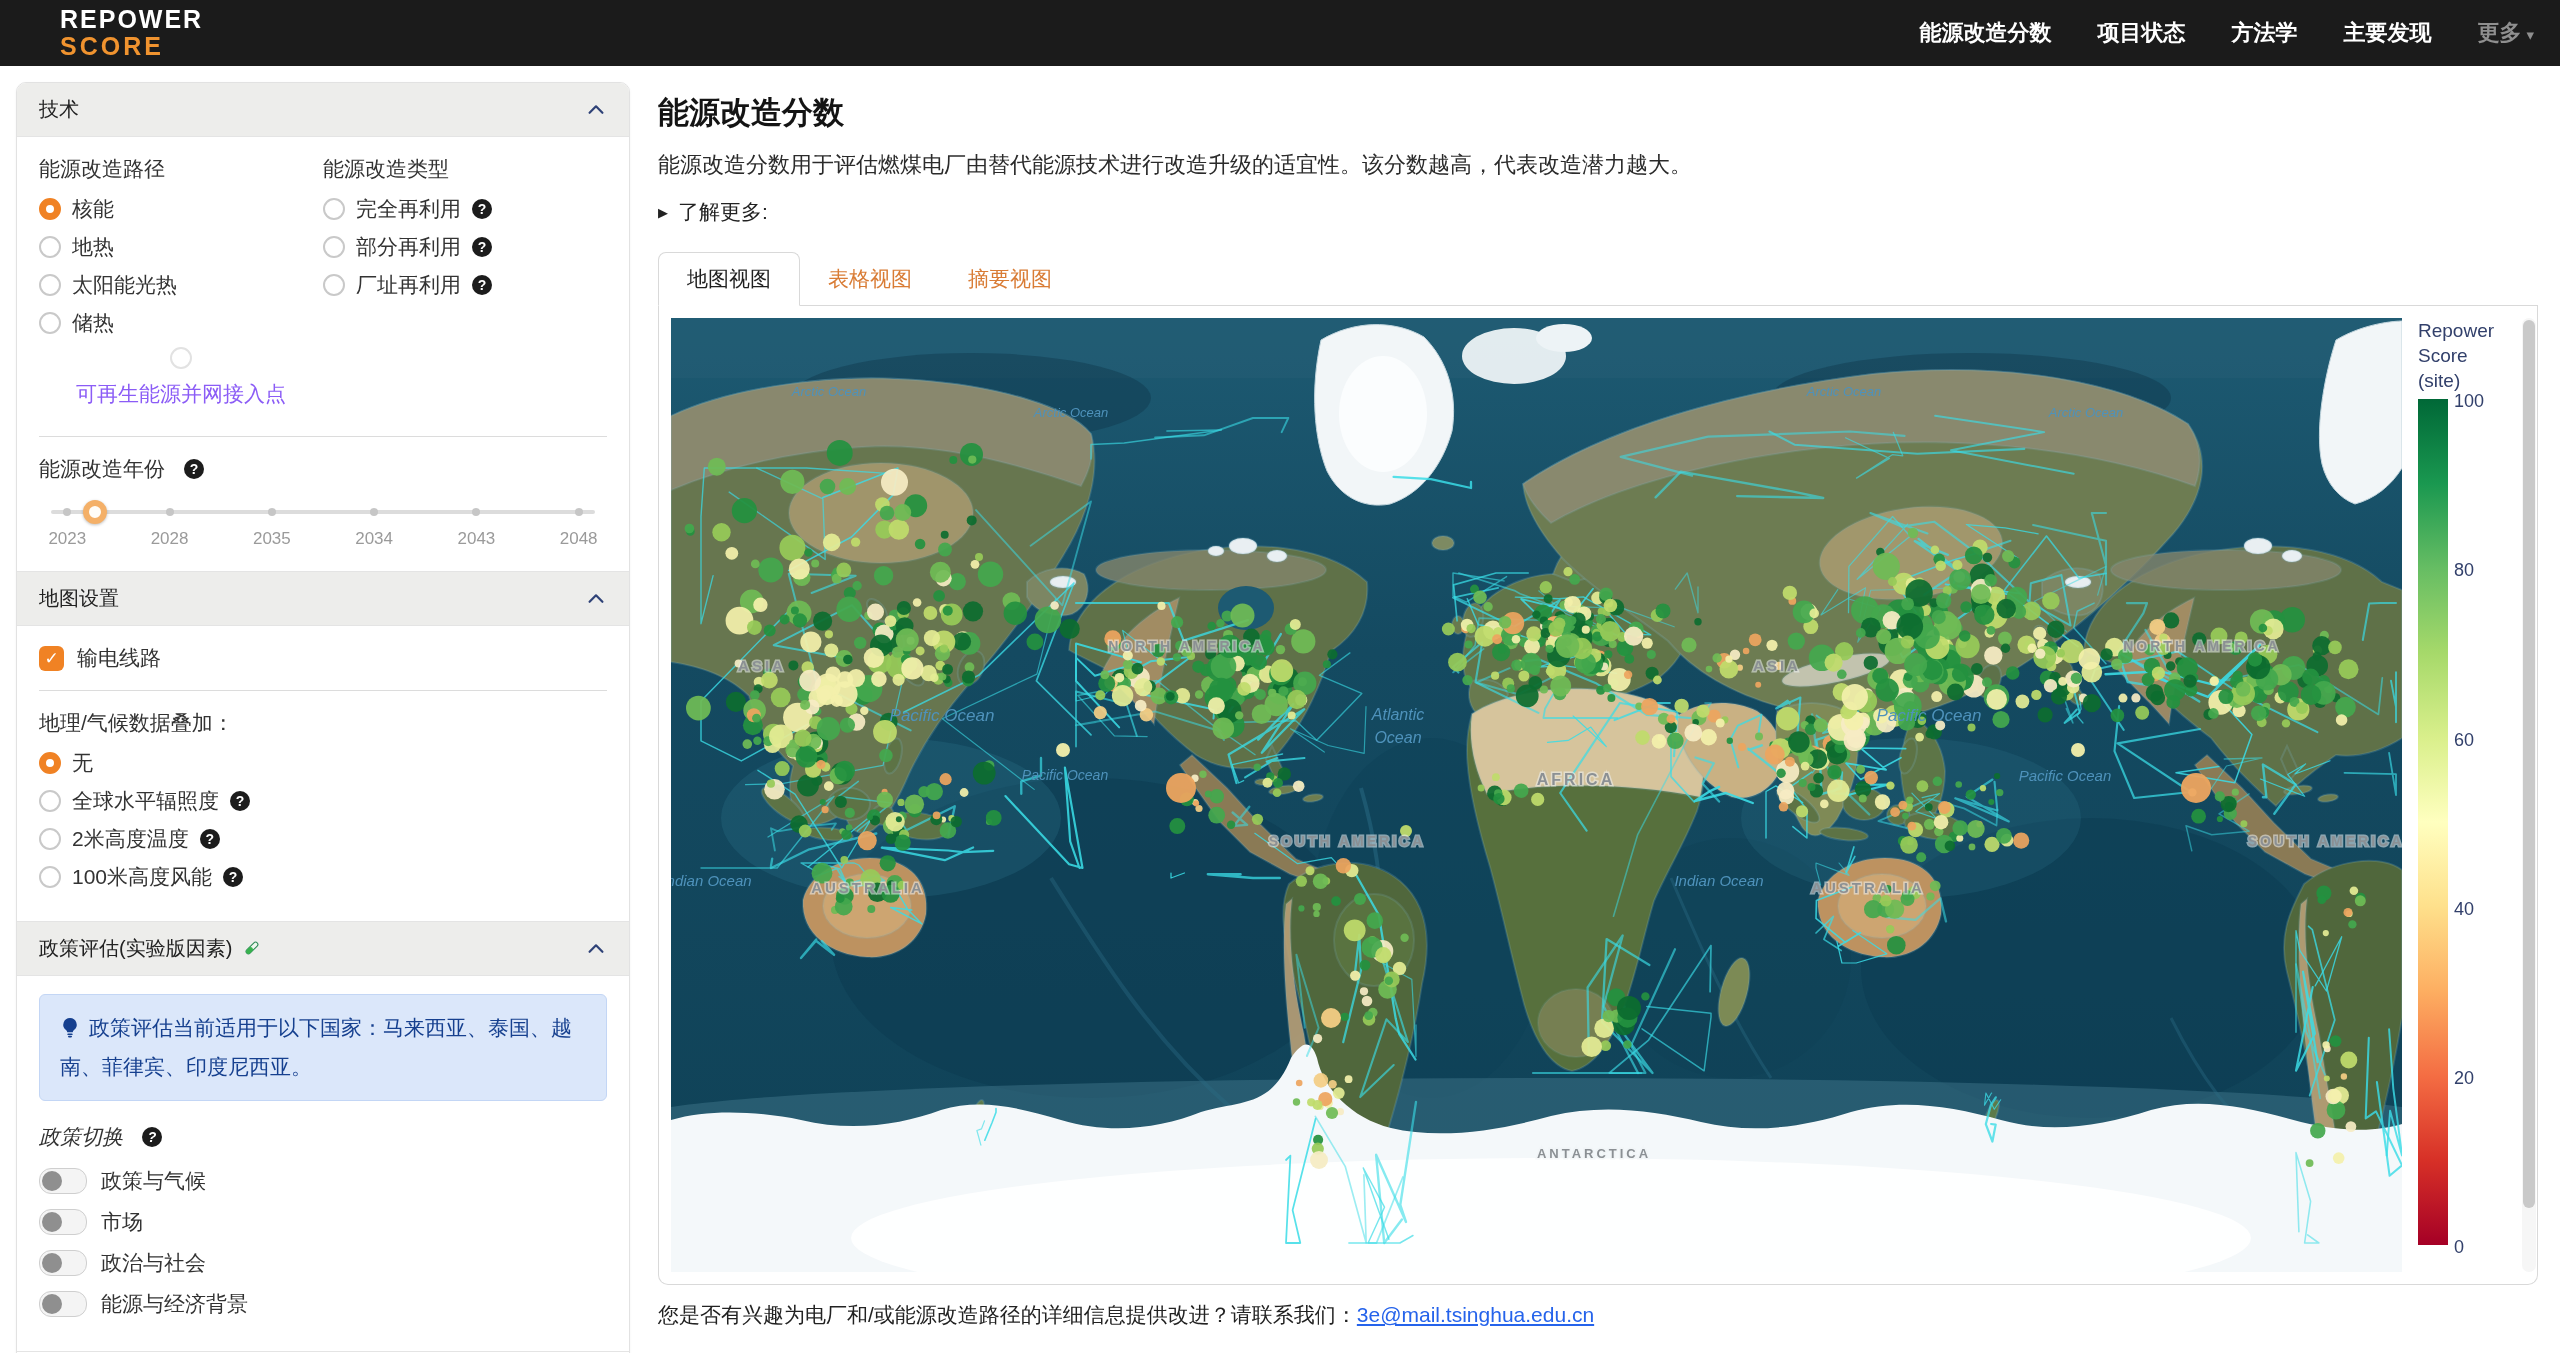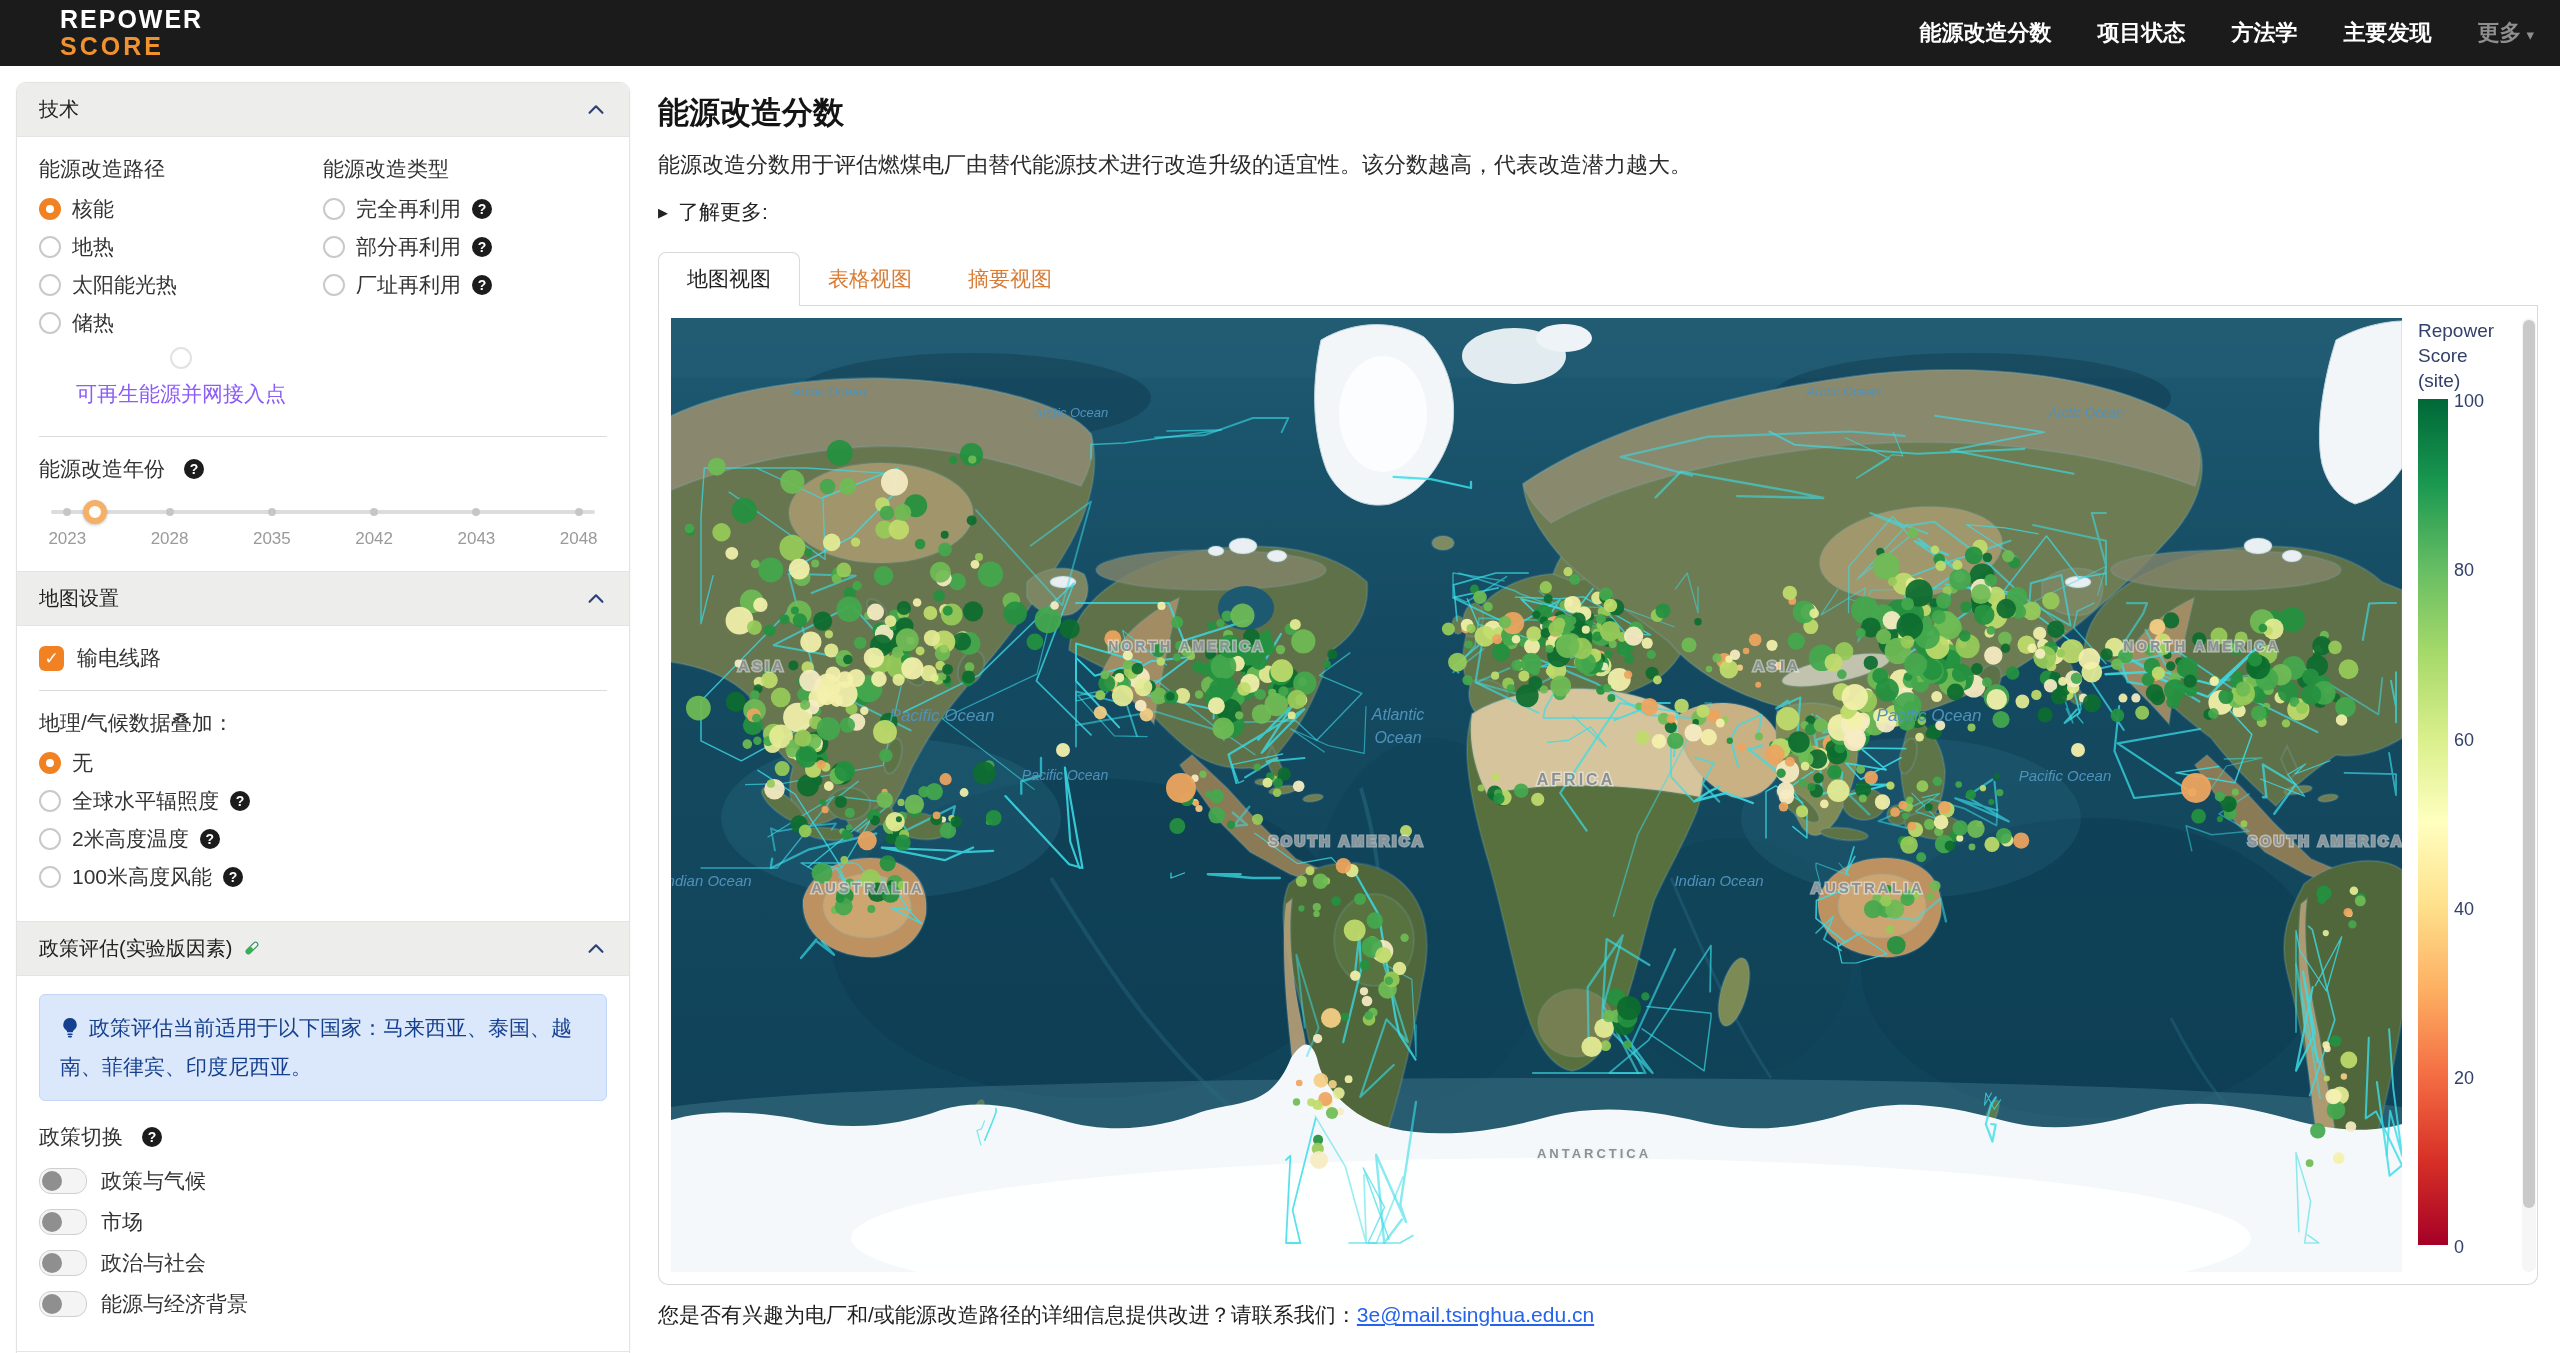--- a/index.html
+++ b/index.html
@@ -156,21 +156,21 @@
       </div>
       <div class="slider" id="year-slider">
         <div class="track"></div>
         <span id="slider-ticks"><span class="tickdot" style="left: 3%;"></span><span class="tickdot" style="left: 21.8%;"></span><span class="tickdot" style="left: 40.6%;"></span><span class="tickdot" style="left: 59.4%;"></span><span class="tickdot" style="left: 78.2%;"></span><span class="tickdot" style="left: 97%;"></span></span>
         <div class="handle" id="slider-handle" style="left: 8%;"></div>
       </div>
       <div class="tick-labels" id="slider-tick-labels">
           <span class="tick-label" style="left: 3%;">2023</span>
           <span class="tick-label" style="left: 21.8%;">2028</span>
           <span class="tick-label" style="left: 40.6%;">2035</span>
-          <span class="tick-label" style="left: 59.4%;">2042</span>
+          <span class="tick-label" style="left: 59.4%;">2034</span>
           <span class="tick-label" style="left: 78.2%;">2043</span>
           <span class="tick-label" style="left: 97%;">2048</span>
         </div>
     </div>
 
     <div class="sec-header expanded">
       <span class="ht">
           <span>地图设置</span>
         </span>
       <svg width="22" height="22" viewBox="0 0 24 24" fill="none" stroke="#2f4277" stroke-width="2.4" stroke-linecap="round" stroke-linejoin="round">
@@ -224,21 +224,21 @@
     <div class="sec-body">
       <div class="info-box">
         <span class="bulb">
           <svg width="20" height="22" viewBox="0 0 24 26" fill="#16408f">
               <path d="M12 1a8 8 0 0 0-4.8 14.4c.9.7 1.4 1.6 1.5 2.6h6.6c.1-1 .6-1.9 1.5-2.6A8 8 0 0 0 12 1z"></path>
               <rect x="8.8" y="19.5" width="6.4" height="2" rx="1"></rect>
               <rect x="9.6" y="22.3" width="4.8" height="2" rx="1"></rect>
             </svg>
         </span><span>政策评估当前适用于以下国家：马来西亚、泰国、越南、菲律宾、印度尼西亚。</span>
       </div>
-      <div class="inline-label" style="margin-top:22px;">
+      <div class="inline-label" style="margin-top:22px;font-style:italic;">
         <span>政策切换</span>
         <span class="help">?</span>
       </div>
       <div id="policy-toggles">
           <div class="toggle-row">
             <span class="toggle">
               <span class="knob"></span>
             </span>
             <span>政策与气候</span>
           </div>

